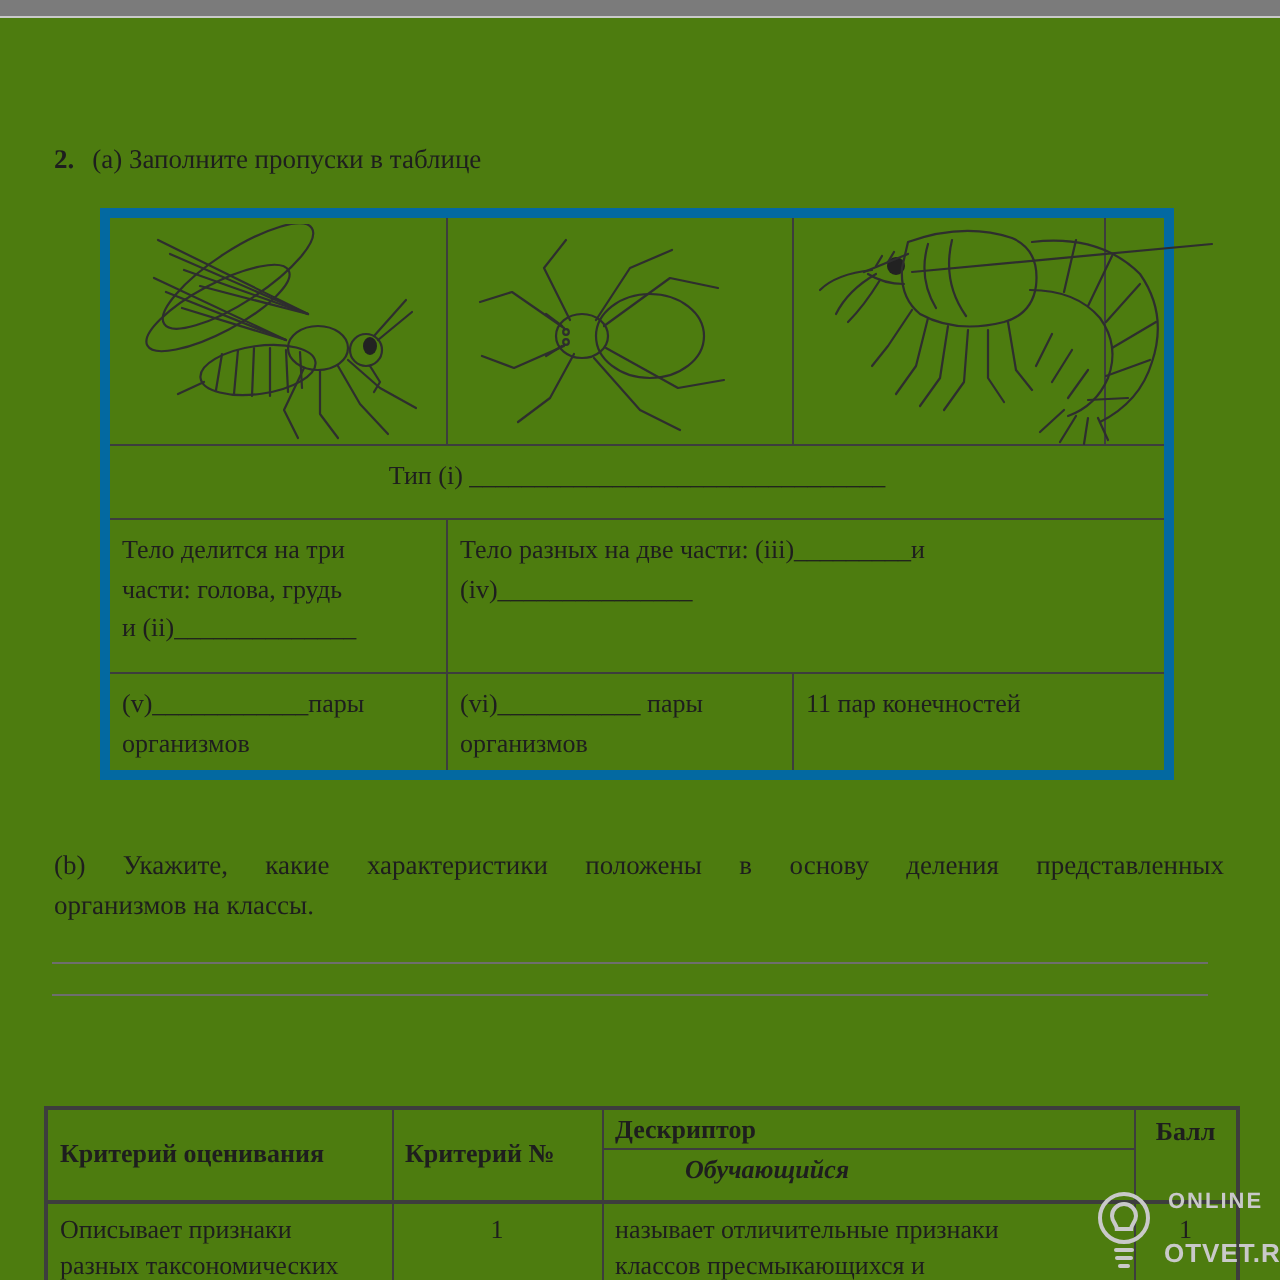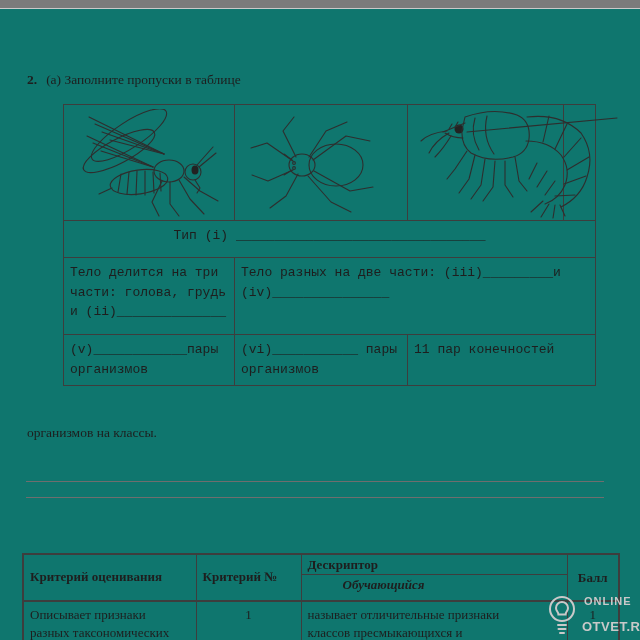--- a/index.html
+++ b/index.html
@@ -1,29 +1,29 @@
 <!DOCTYPE html>
 <html><head>
 <meta charset="utf-8">
 <style>
   * { margin:0; padding:0; box-sizing:border-box; }
   html,body { background:#e9e9e9; }
   #page {
     position:relative; width:640px; height:640px; margin:0 auto;
-    background:#0f766e; overflow:hidden;
+    background:#4d7c0f; overflow:hidden;
     font-family:"Liberation Serif", serif; color:#1e1e1e;
   }
   .topbar { position:absolute; left:0; top:0; width:640px; height:9px; background:#7b7b7b; border-bottom:1px solid #c9c9c9; }
 
   .title { position:absolute; left:27px; top:72px; font-size:13.5px; }
   .title .num { font-weight:bold; margin-right:9px; }
 
   
-  table.org { position:absolute; left:63px; top:104px; width:532px;
-    border-collapse:collapse; table-layout:fixed; border:1px solid #0369a1;font-family:Liberation Mono, monospace; }
+  table.org { position:absolute; left:50px; top:104px; width:532px;
+    border-collapse:collapse; table-layout:fixed; border:5px solid #0369a1; }
   table.org td { border:1px solid #3d3d3d; vertical-align:top;
     font-size:13px; line-height:19.5px; padding:5px 6px 0 6px; }
   table.org td.img { padding:1px; vertical-align:middle; text-align:center; position:relative; }
   td.typerow { text-align:center; padding-top:6px; }
   .preline { white-space:pre-line;margin-top:32px; }
 
   svg.art { display:block; margin:0 auto; }
   svg.art path, svg.art line, svg.art ellipse, svg.art circle, svg.art polyline {
     fill:none; stroke:#2e2e2e; stroke-width:1.1; stroke-linecap:round; stroke-linejoin:round; }
   svg.art .fill { fill:#222; stroke:none; }
@@ -36,21 +36,21 @@
   .ansline { position:absolute; left:26px; width:578px; border-top:1px solid #6e6e6e; }
   .ansline.a { top:481px; } .ansline.b { top:497px; }
 
   
   table.crit { position:absolute; left:22px; top:553px; width:596px;
     border-collapse:collapse; table-layout:fixed; border:2px solid #3d3d3d; font-size:13px; }
   table.crit td { border:1px solid #3d3d3d; padding:2px 6px; }
   table.crit td.hc { font-weight:bold; text-align:left; vertical-align:middle; }
   table.crit td.desc-h { font-weight:bold; vertical-align:bottom; padding-bottom:1px; }
   table.crit td.desc-s { font-weight:bold; font-style:italic; vertical-align:top;padding-left:41px; }
-  table.crit td.score-h { font-weight:bold; text-align:center; vertical-align:top; padding-top:15px; }
+  table.crit td.score-h { font-weight:bold; text-align:center; vertical-align:top; padding-top:3px; }
   table.crit tr.body td { border-top:2px solid #3d3d3d; vertical-align:top; padding-top:4px; line-height:18px; }
   table.crit tr.body td.c { text-align:center; }
 
   
   .wm { position:absolute; left:548px; top:592px; width:92px; height:52px; z-index:5;
     color:#c9c9c9; font-family:"Liberation Sans", sans-serif; pointer-events:none; }
   .wm .bulb { position:absolute; left:0; top:2px; }
   .wm .t1 { position:absolute; left:36px; top:3px; font-size:11px; font-weight:bold; letter-spacing:1px; }
   .wm .t2 { position:absolute; left:34px; top:27px; font-size:13px; font-weight:bold; letter-spacing:0.5px; }
 </style>
@@ -179,20 +179,21 @@
       <td class="preline">(v)____________пары
 организмов</td>
       <td class="preline" colspan="2">(vi)___________ пары
 организмов</td>
       <td class="preline" colspan="2">11 пар конечностей</td>
     </tr>
   </tbody>
     </table>
 
   <div class="partb">
+    <div class="l1">(b) Укажите, какие характеристики положены в основу деления представленных</div>
     <div>организмов на классы.</div>
   </div>
   <div class="ansline a"></div>
   <div class="ansline b"></div>
 
   <table class="crit">
     <colgroup>
         <col style="width:173px">
         <col style="width:105px">
         <col style="width:266px">

